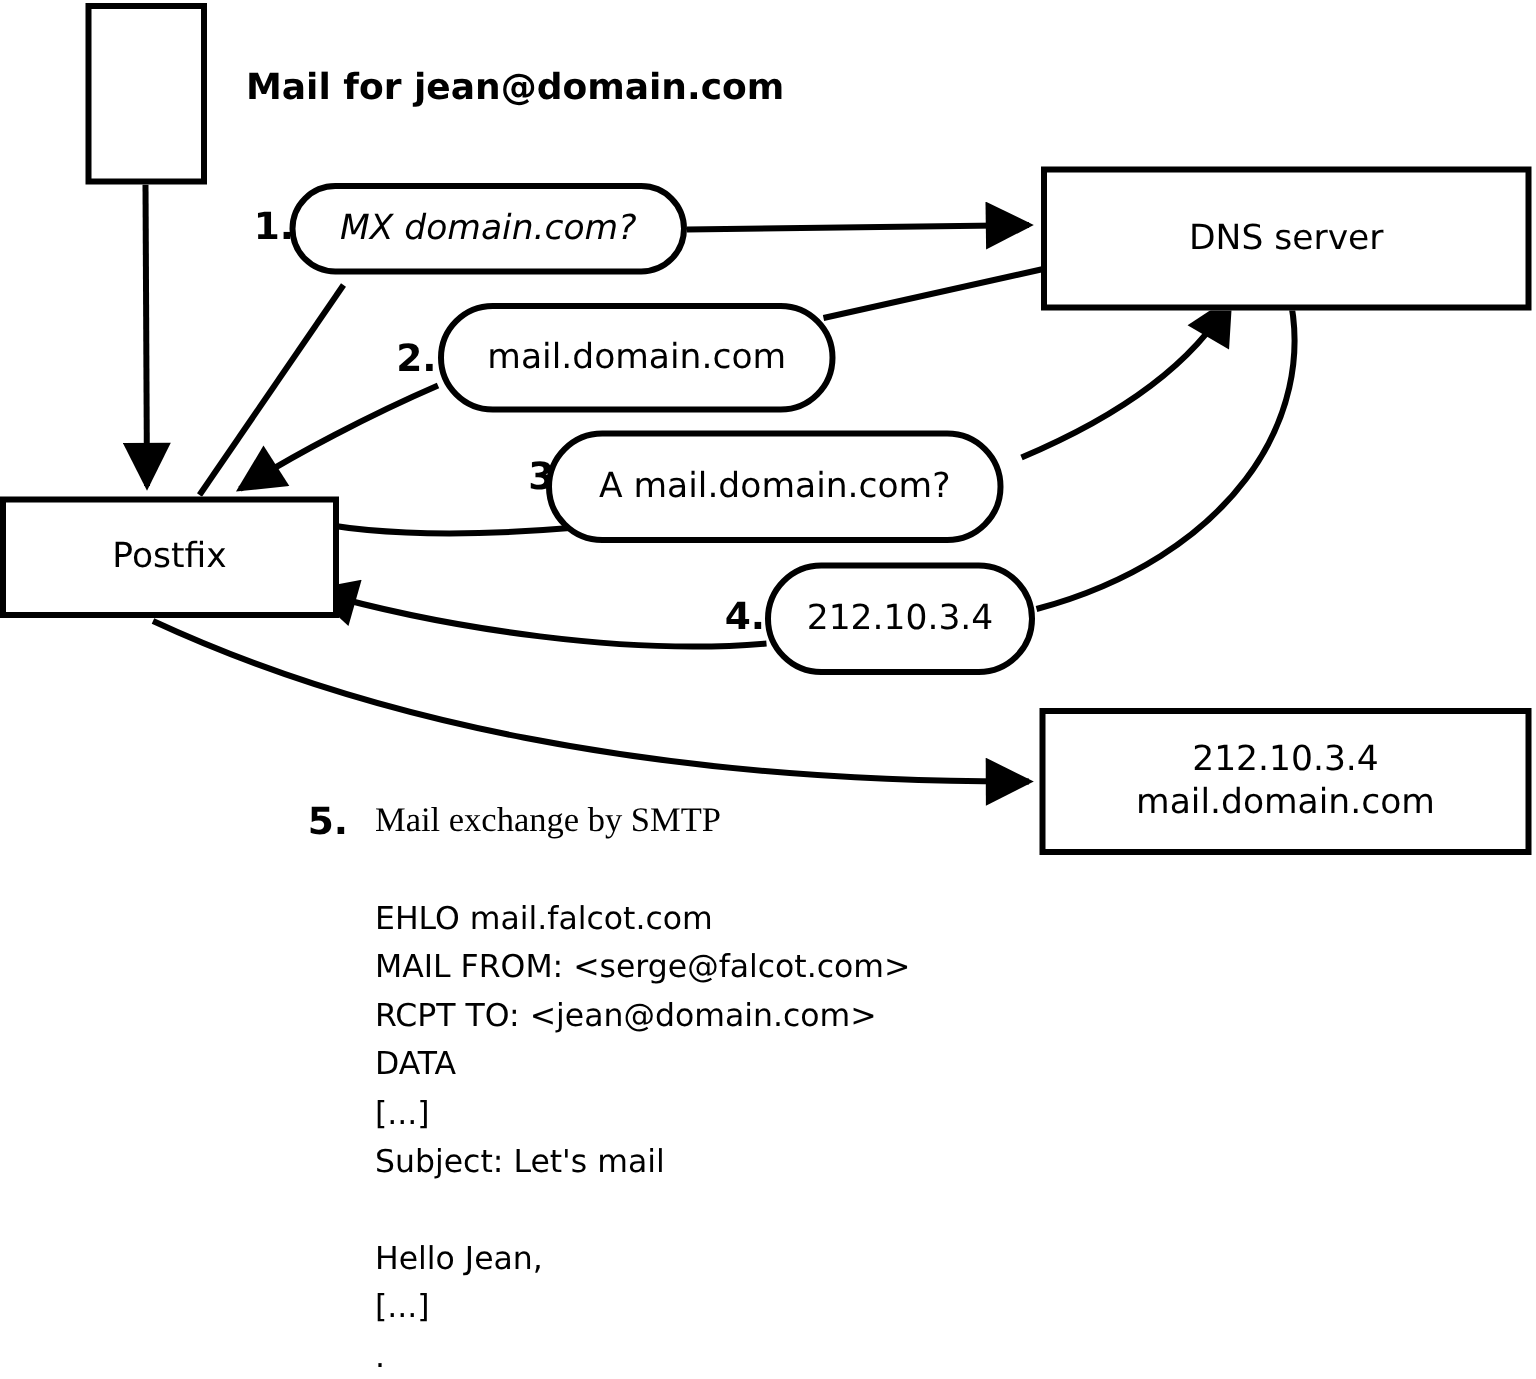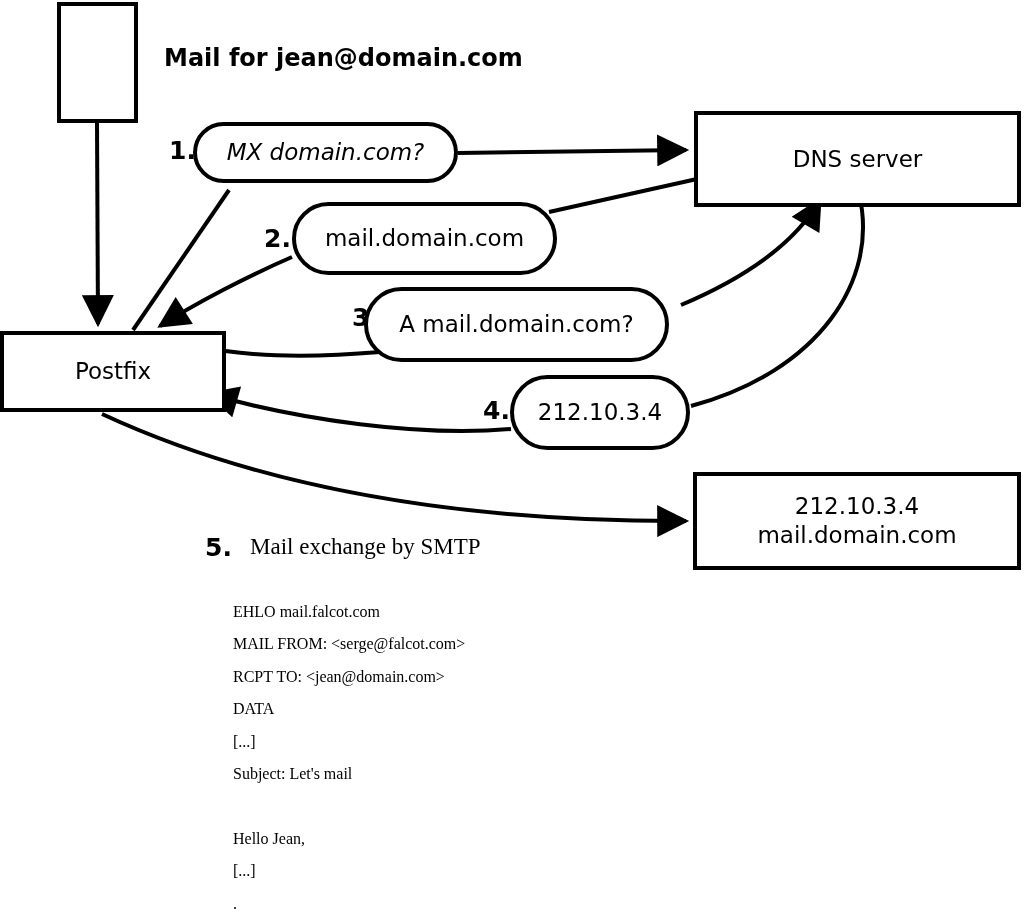--- a/index.html
+++ b/index.html
@@ -49,24 +49,23 @@
     font-family: Liberation Serif, serif;
   }
   .mail-label {
     position: absolute;
     font-size: 24px;
     font-weight: bold;
     white-space: nowrap;
   }
   .smtp {
     position: absolute;
-    left: 233px;
+    left: 250px;
     top: 596px;
-    font-size: 16px;
-    font-family: Liberation Serif, serif;
+    font-size: 21px;
   }
   .smtp .line {
     min-height: 32.4px;
     line-height: 32.4px;
     white-space: pre;
   }
   .target-lines { display: flex; flex-direction: column; line-height: 29px; }
 </style>
 </head>
 <body>

